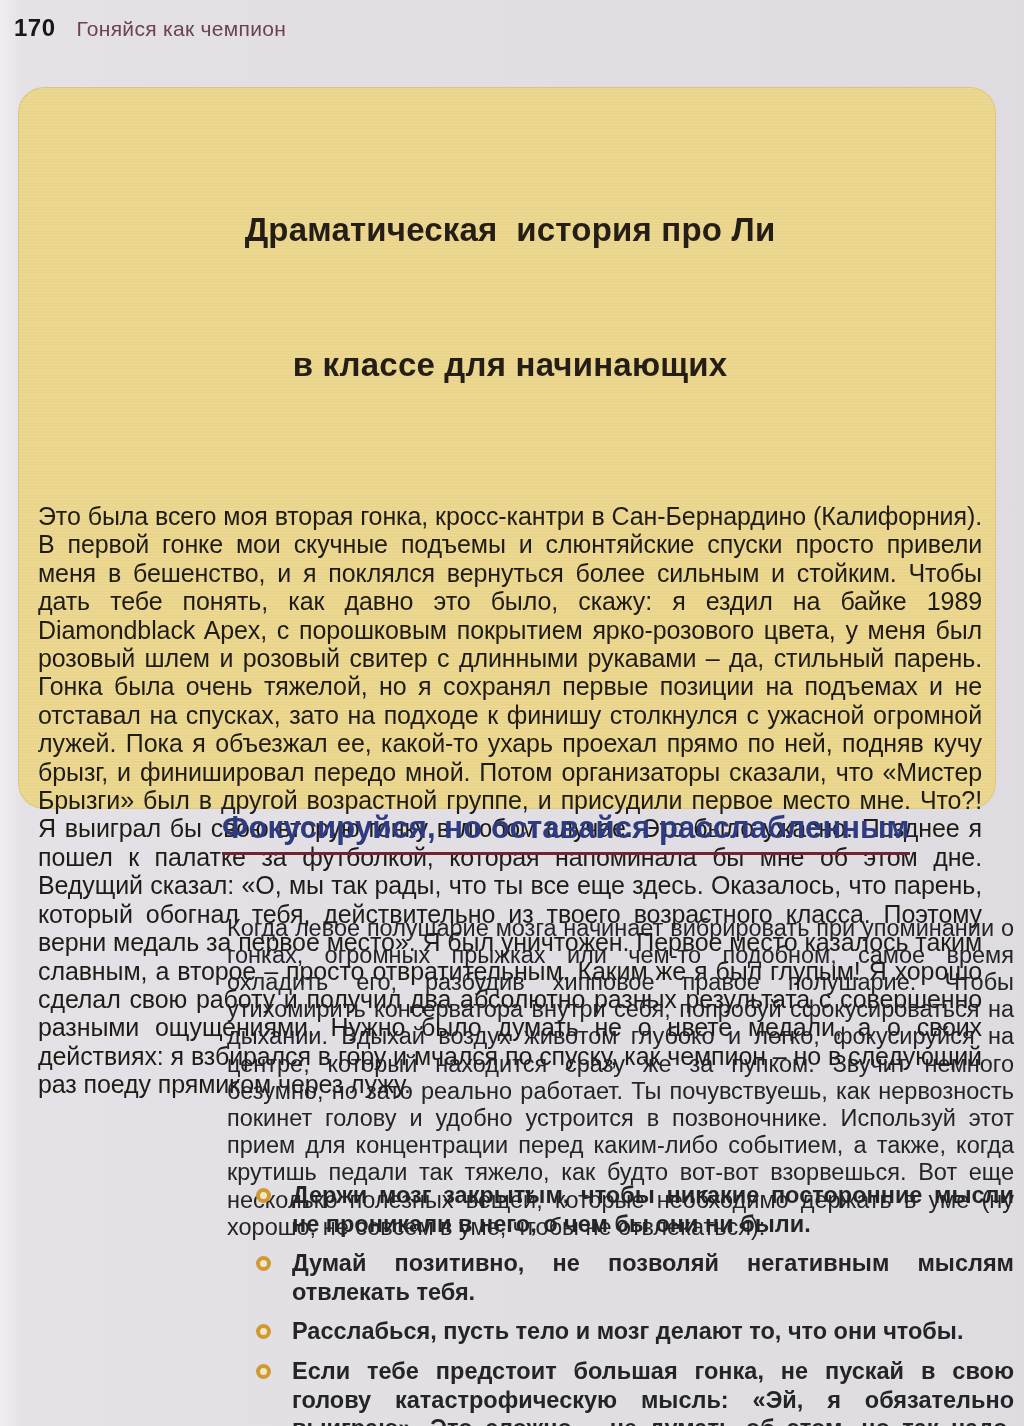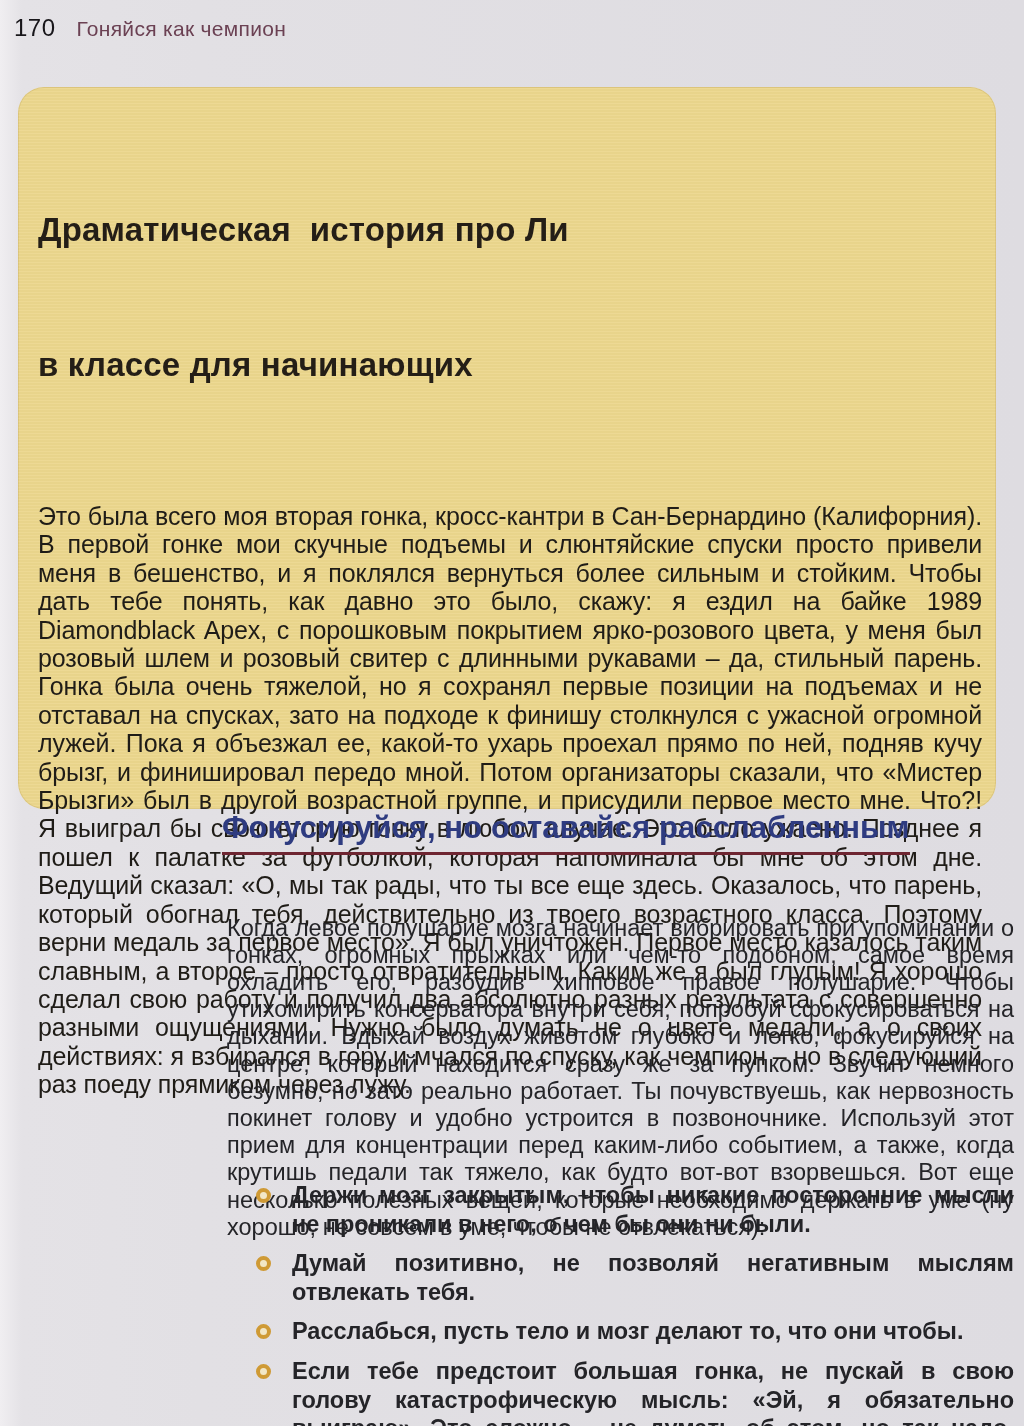--- a/index.html
+++ b/index.html
@@ -20,21 +20,21 @@
   
   .page-header {
     position: absolute;
     top: 14px;
     left: 14px;
     display: flex;
     align-items: baseline;
   }
   .page-number {
     font-size: 24px;
-    font-weight: normal;
+    font-weight: bold;
     color: #18161a;
     letter-spacing: 0.5px;
   }
   .running-title {
     margin-left: 21px;
     font-size: 21px;
     color: #6b4153;
     letter-spacing: 0.3px;
   }
 
@@ -47,21 +47,21 @@
     height: 722px;
     box-sizing: border-box;
     background:
       repeating-linear-gradient(0deg, rgba(255,255,255,0.06) 0 1px, rgba(0,0,0,0.015) 1px 3px),
       #ecd78d;
     border-radius: 26px;
     box-shadow: inset 0 0 0 1px rgba(160,130,50,0.18);
     padding: 30px 14px 0 20px;
   }
   .story-title {
-    text-align: left;
+    text-align: center;
     font-weight: bold;
     font-size: 33px;
     line-height: 45px;
     color: #241e17;
     letter-spacing: 0.2px;
     white-space: pre-wrap;
   }
   .story-body {
     font-size: 25px;
     line-height: 28.4px;

